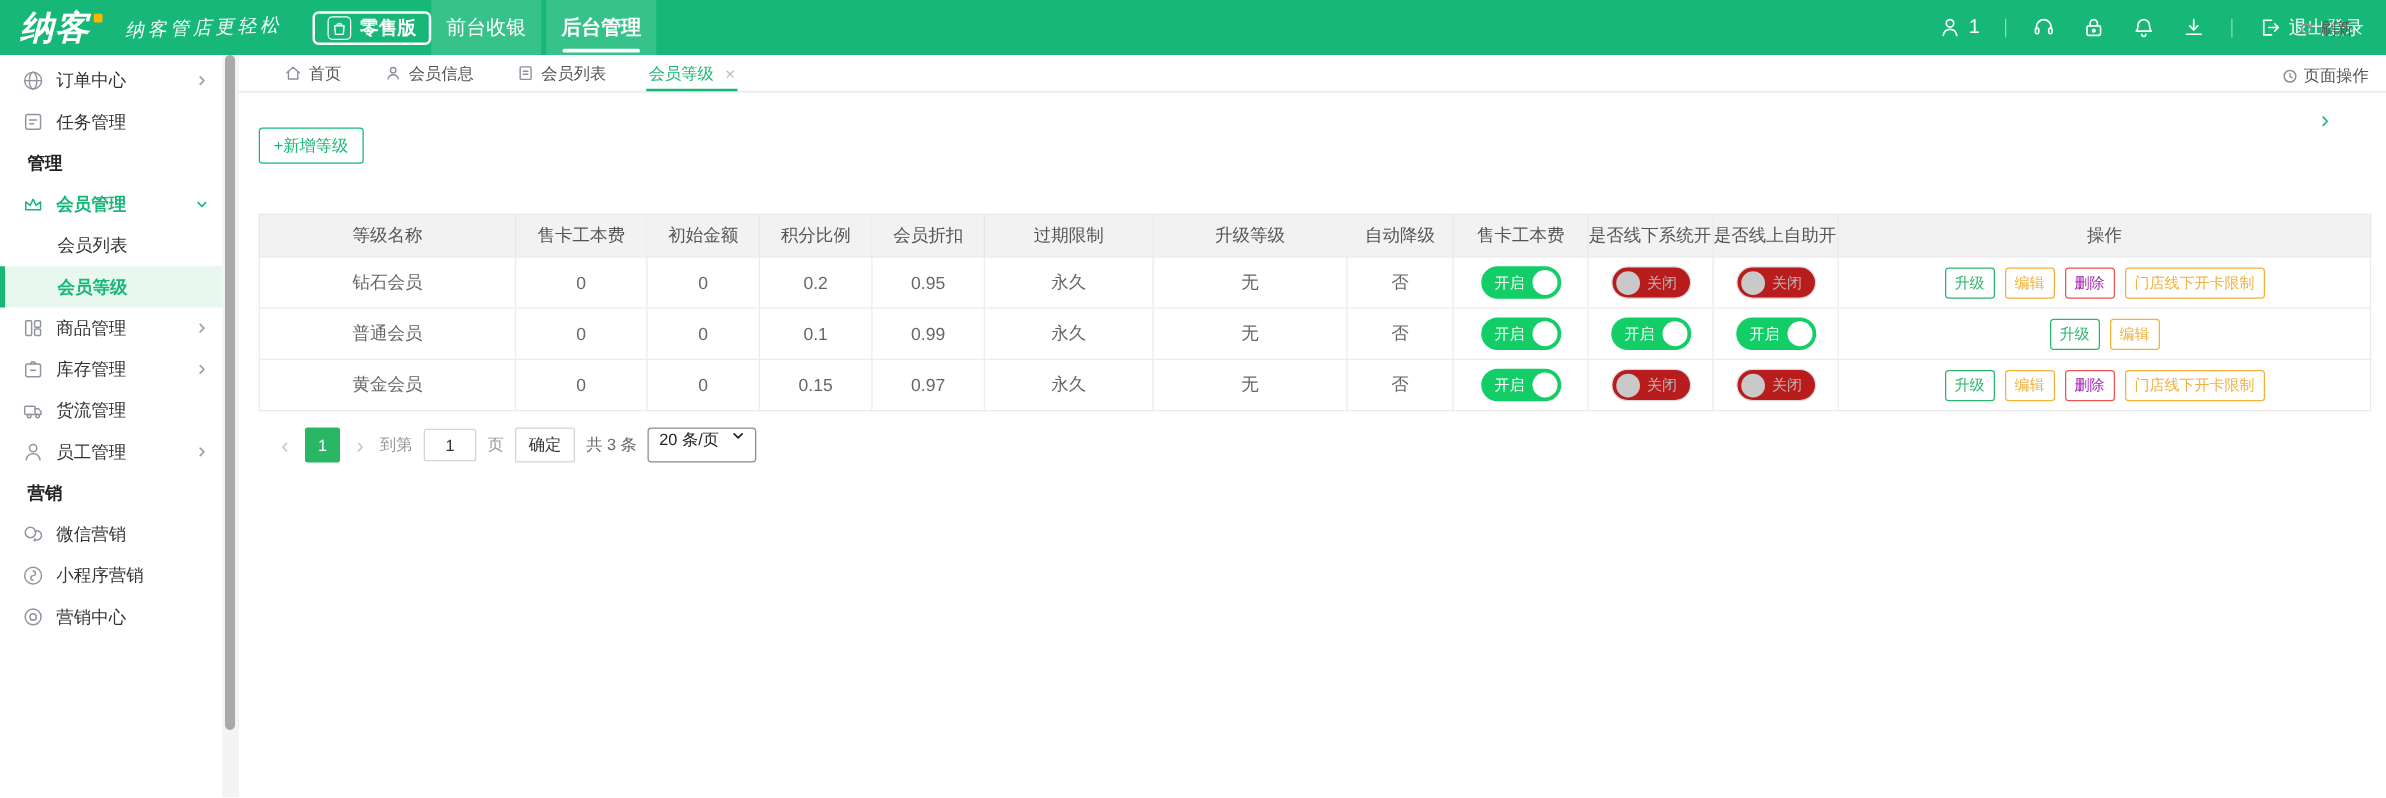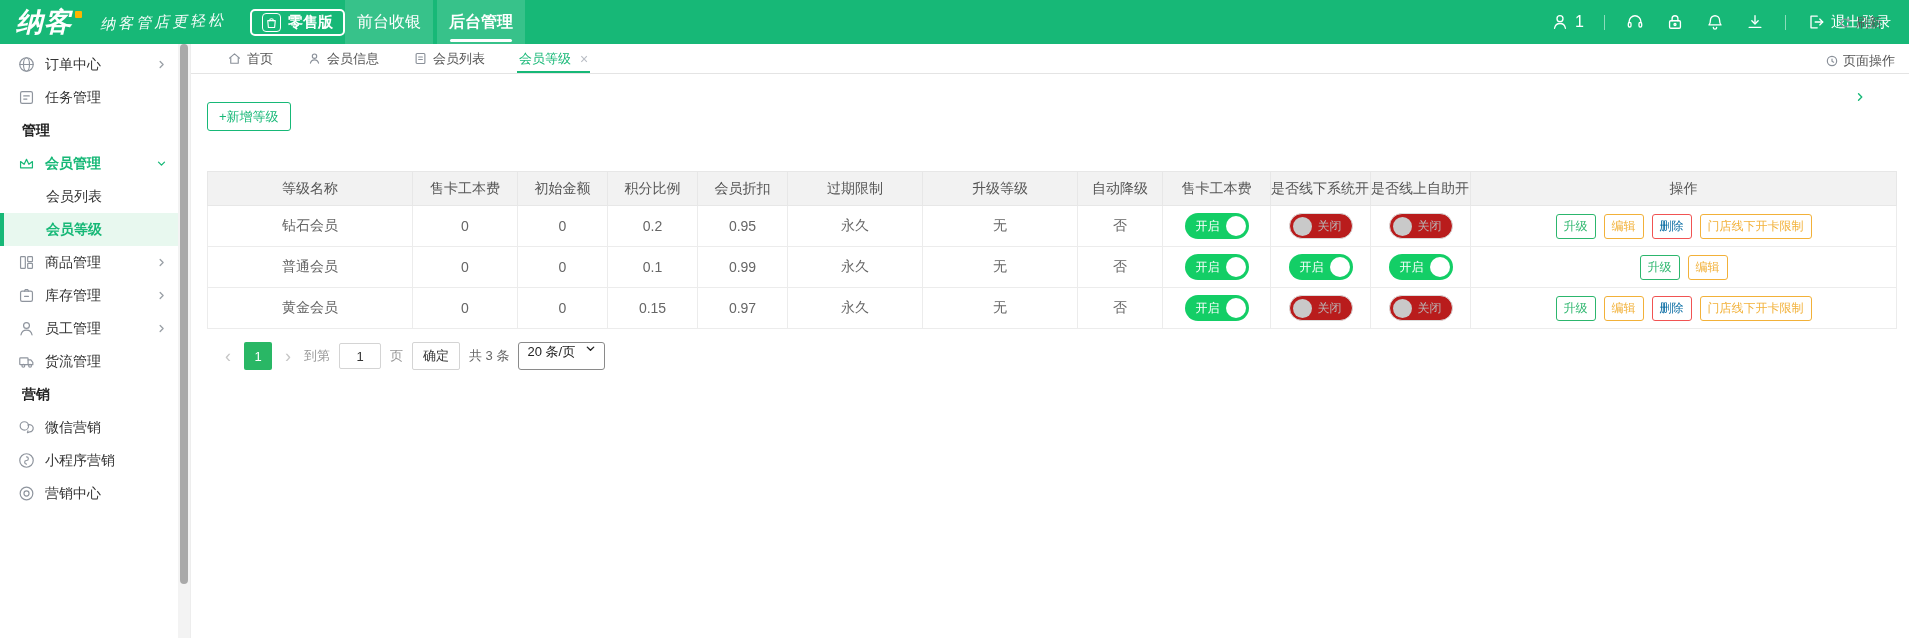--- a/index.html
+++ b/index.html
@@ -75,21 +75,21 @@
   .toggle.on::after{content:"";position:absolute;right:3px;top:3px;width:20px;height:20px;border-radius:50%;background:#fff;}
   .toggle.off{background:#b91c1c;border:1px solid #dcdcdc;justify-content:flex-end;}
   .toggle.off .t-label{color:#b8b8b8;font-size:12px;margin-right:10px;}
   .toggle.off::before{content:"";position:absolute;left:3px;top:2.5px;width:19px;height:19px;border-radius:50%;background:#c9c9c9;}
 
   
   .act-btn{display:inline-block;border:1px solid;border-radius:3px;background:#fff;font-size:12px;
        padding:3px 7px;margin:0 4px;cursor:pointer;font-family:inherit;white-space:nowrap;}
   .act-green{color:#2cb66d;border-color:#2cb66d;}
   .act-yellow{color:#f2b139;border-color:#f2b139;}
-  .act-red{color:#0369a1;border-color:#f15352;}
+  .act-red{color:#a21caf;border-color:#f15352;}
 
   
   .pagination{display:flex;align-items:center;margin-top:13px;gap:9px;font-size:13px;color:#666;padding-left:14px;}
   .pg-arrow{color:#c6c6c6;font-size:18px;cursor:pointer;padding:0 4px;line-height:1;}
   .pg-num{width:28px;height:28px;background:#29b765;color:#fff;display:flex;align-items:center;
        justify-content:center;border-radius:2px;font-size:13px;cursor:pointer;}
   .pg-label{color:#999;}
   .pg-input{width:42px;height:26px;border:1px solid #d4d4d4;text-align:center;font-size:13px;color:#333;
        border-radius:2px;font-family:inherit;box-sizing:border-box;}
   .pg-confirm{height:28px;border:1px solid #d4d4d4;background:#fff;border-radius:2px;padding:0 10px;
@@ -261,41 +261,41 @@
           <span>库存管理</span>
           <span class="chev">
             <svg width="13" height="13" viewBox="0 0 24 24" fill="none" stroke="currentColor" stroke-width="2.4" stroke-linecap="round" stroke-linejoin="round">
               <path d="M9.5 6.5l5.5 5.5-5.5 5.5"></path>
             </svg>
           </span>
         </div>
         <div class="side-item">
           <span class="s-icon">
             <svg width="19" height="19" viewBox="0 0 24 24" fill="none" stroke="currentColor" stroke-width="1.5" stroke-linecap="round" stroke-linejoin="round">
+              <rect x="3.5" y="7.5" width="10.5" height="8.5" rx="1"></rect>
+              <path d="M14 10h3.5l2.5 3v3h-6"></path>
+              <circle cx="8" cy="17.5" r="1.8"></circle>
+              <circle cx="16.5" cy="17.5" r="1.8"></circle>
+            </svg>
+          </span>
+          <span>货流管理</span>
+        </div>
+        <div class="side-item">
+          <span class="s-icon">
+            <svg width="19" height="19" viewBox="0 0 24 24" fill="none" stroke="currentColor" stroke-width="1.5" stroke-linecap="round" stroke-linejoin="round">
               <circle cx="12" cy="8.2" r="3.7"></circle>
               <path d="M5 20c.8-4 3.5-6 7-6s6.2 2 7 6"></path>
             </svg>
           </span>
           <span>员工管理</span>
           <span class="chev">
             <svg width="13" height="13" viewBox="0 0 24 24" fill="none" stroke="currentColor" stroke-width="2.4" stroke-linecap="round" stroke-linejoin="round">
               <path d="M9.5 6.5l5.5 5.5-5.5 5.5"></path>
             </svg>
           </span>
-        </div>
-        <div class="side-item">
-          <span class="s-icon">
-            <svg width="19" height="19" viewBox="0 0 24 24" fill="none" stroke="currentColor" stroke-width="1.5" stroke-linecap="round" stroke-linejoin="round">
-              <rect x="3.5" y="7.5" width="10.5" height="8.5" rx="1"></rect>
-              <path d="M14 10h3.5l2.5 3v3h-6"></path>
-              <circle cx="8" cy="17.5" r="1.8"></circle>
-              <circle cx="16.5" cy="17.5" r="1.8"></circle>
-            </svg>
-          </span>
-          <span>货流管理</span>
         </div>
         <div class="side-section">营销</div>
         <div class="side-item">
           <span class="s-icon">
             <svg width="19" height="19" viewBox="0 0 24 24" fill="none" stroke="currentColor" stroke-width="1.5" stroke-linecap="round" stroke-linejoin="round">
               <circle cx="9.3" cy="10" r="5.3"></circle>
               <path d="M13.8 8.9a4.6 4.6 0 1 1 2 8.7l-2.6 1 .6-2.3"></path>
             </svg>
           </span>
           <span>微信营销</span>

